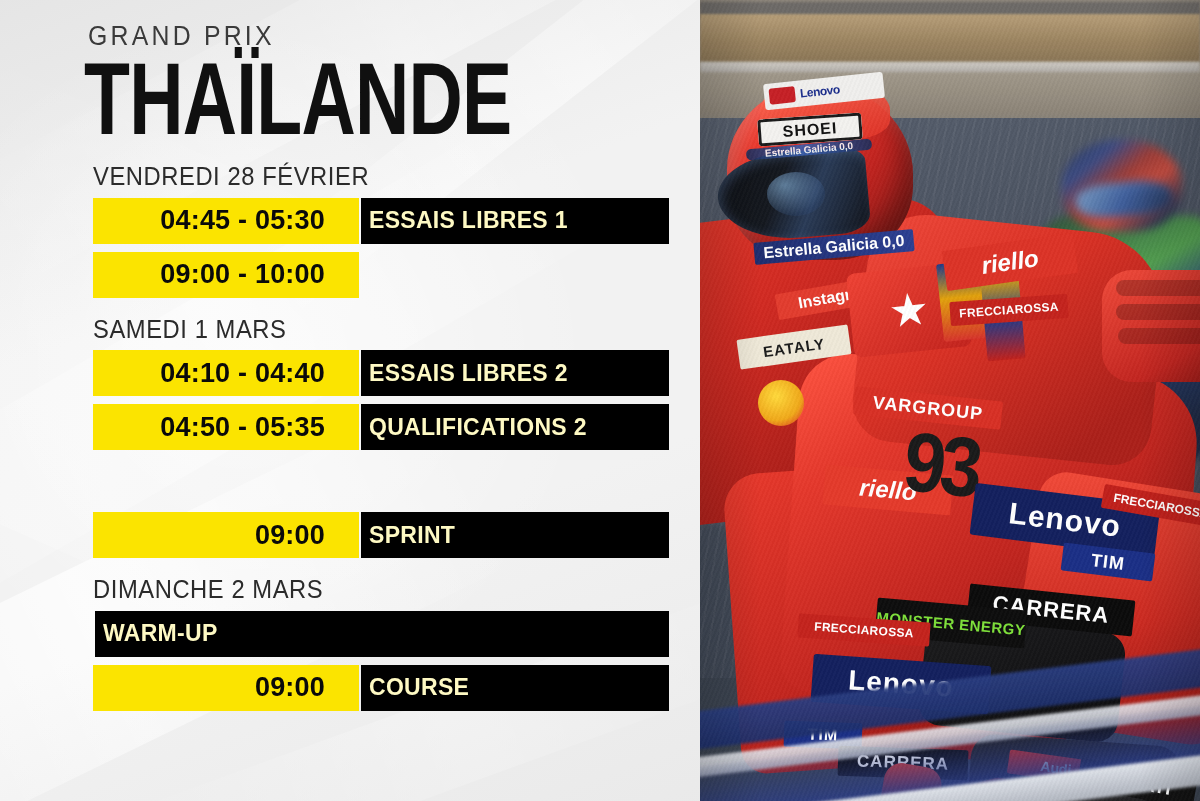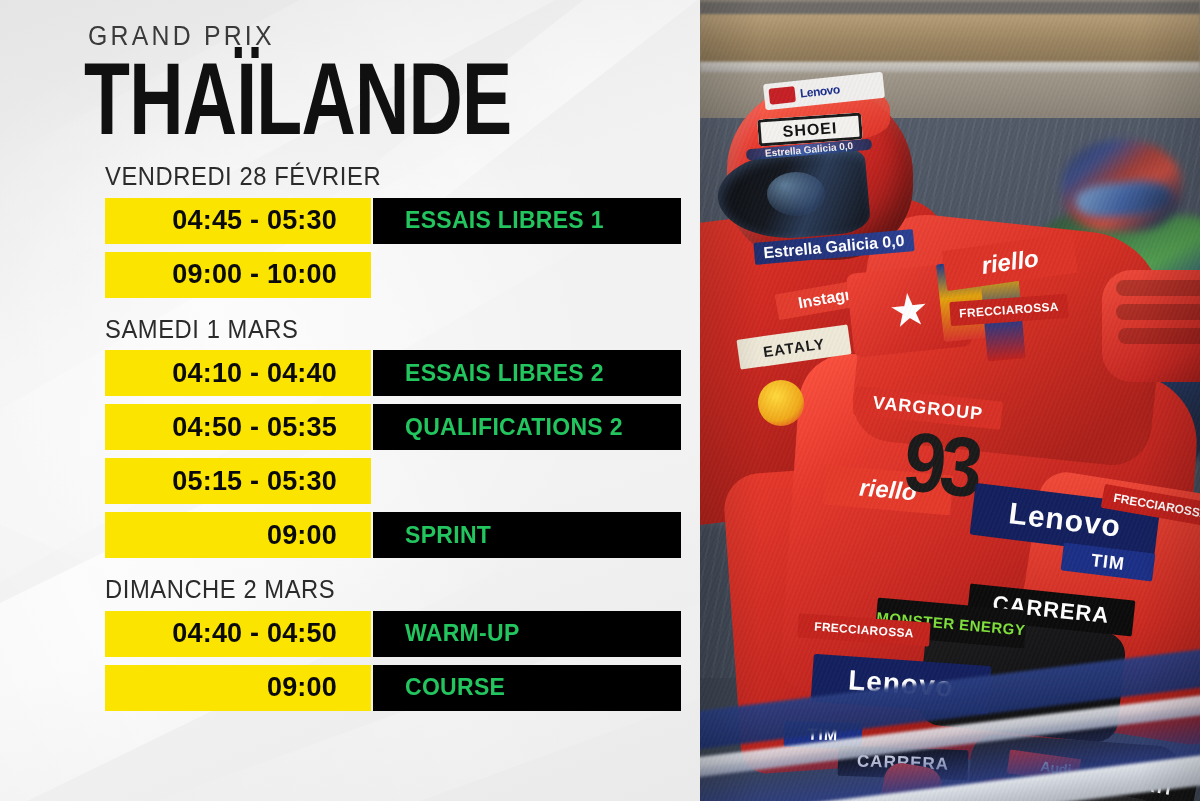--- a/index.html
+++ b/index.html
@@ -48,21 +48,21 @@
   .gp-title {
     position:absolute; left:84px; top:52px;
     font-size:94px; font-weight:700; line-height:.94;
     letter-spacing:-1px; color:#101010;
     transform:scaleX(.80) scaleY(1.08); transform-origin:left top;
     white-space:nowrap;
     font-family:"Liberation Sans", sans-serif;
   }
 
   
-  .schedule { position:absolute; left:16px; top:163px; width:640px; }
+  .schedule { position:absolute; left:4px; top:163px; width:640px; }
   .day-block { margin-bottom:18px; }
   .day-title {
     margin-left:89px; margin-bottom:7px;
     font-size:25px; font-weight:300; letter-spacing:.6px;
     color:#2b2b2b; line-height:1.1;
     transform:scaleX(.95); transform-origin:left center;
     white-space:nowrap;
   }
   .row {
     display:flex; align-items:stretch;
@@ -76,22 +76,22 @@
     padding-right:34px;
     font-size:27px; font-weight:700; color:#0a0a0a;
     letter-spacing:.2px;
     transform:scaleX(1); 
   }
   .row .sep { width:2px; flex:0 0 2px; background:transparent; }
   .row .event {
     flex:1 1 auto;
     background:#000000;
     display:flex; align-items:center;
-    padding-left:32px;
-    font-size:23px; font-weight:700; color:#22c55e;
+    padding-left:8px;
+    font-size:23px; font-weight:700; color:#fef9c3;
     letter-spacing:.3px;
     white-space:nowrap;
   }
 
   
   .photo {
     position:absolute; left:700px; top:0; width:500px; height:801px;
     overflow:hidden; background:#6a6e74;
   }
   .track-bg { position:absolute; inset:0;
@@ -301,33 +301,31 @@
               <div class="time">04:10 - 04:40</div>
               <div class="sep"></div>
               <div class="event">ESSAIS LIBRES 2</div>
             </div>
             <div class="row">
               <div class="time">04:50 - 05:35</div>
               <div class="sep"></div>
               <div class="event">QUALIFICATIONS 2</div>
             </div>
             <div class="row">
-              <div class="time">05:15 - 05:30</div>
               <div class="sep"></div>
             </div>
             <div class="row">
               <div class="time">09:00</div>
               <div class="sep"></div>
               <div class="event">SPRINT</div>
             </div>
           </div>
           <div class="day-block">
             <div class="day-title">DIMANCHE 2 MARS</div>
             <div class="row">
-              <div class="time">04:40 - 04:50</div>
               <div class="sep"></div>
               <div class="event">WARM-UP</div>
             </div>
             <div class="row">
               <div class="time">09:00</div>
               <div class="sep"></div>
               <div class="event">COURSE</div>
             </div>
           </div>
         </div>

